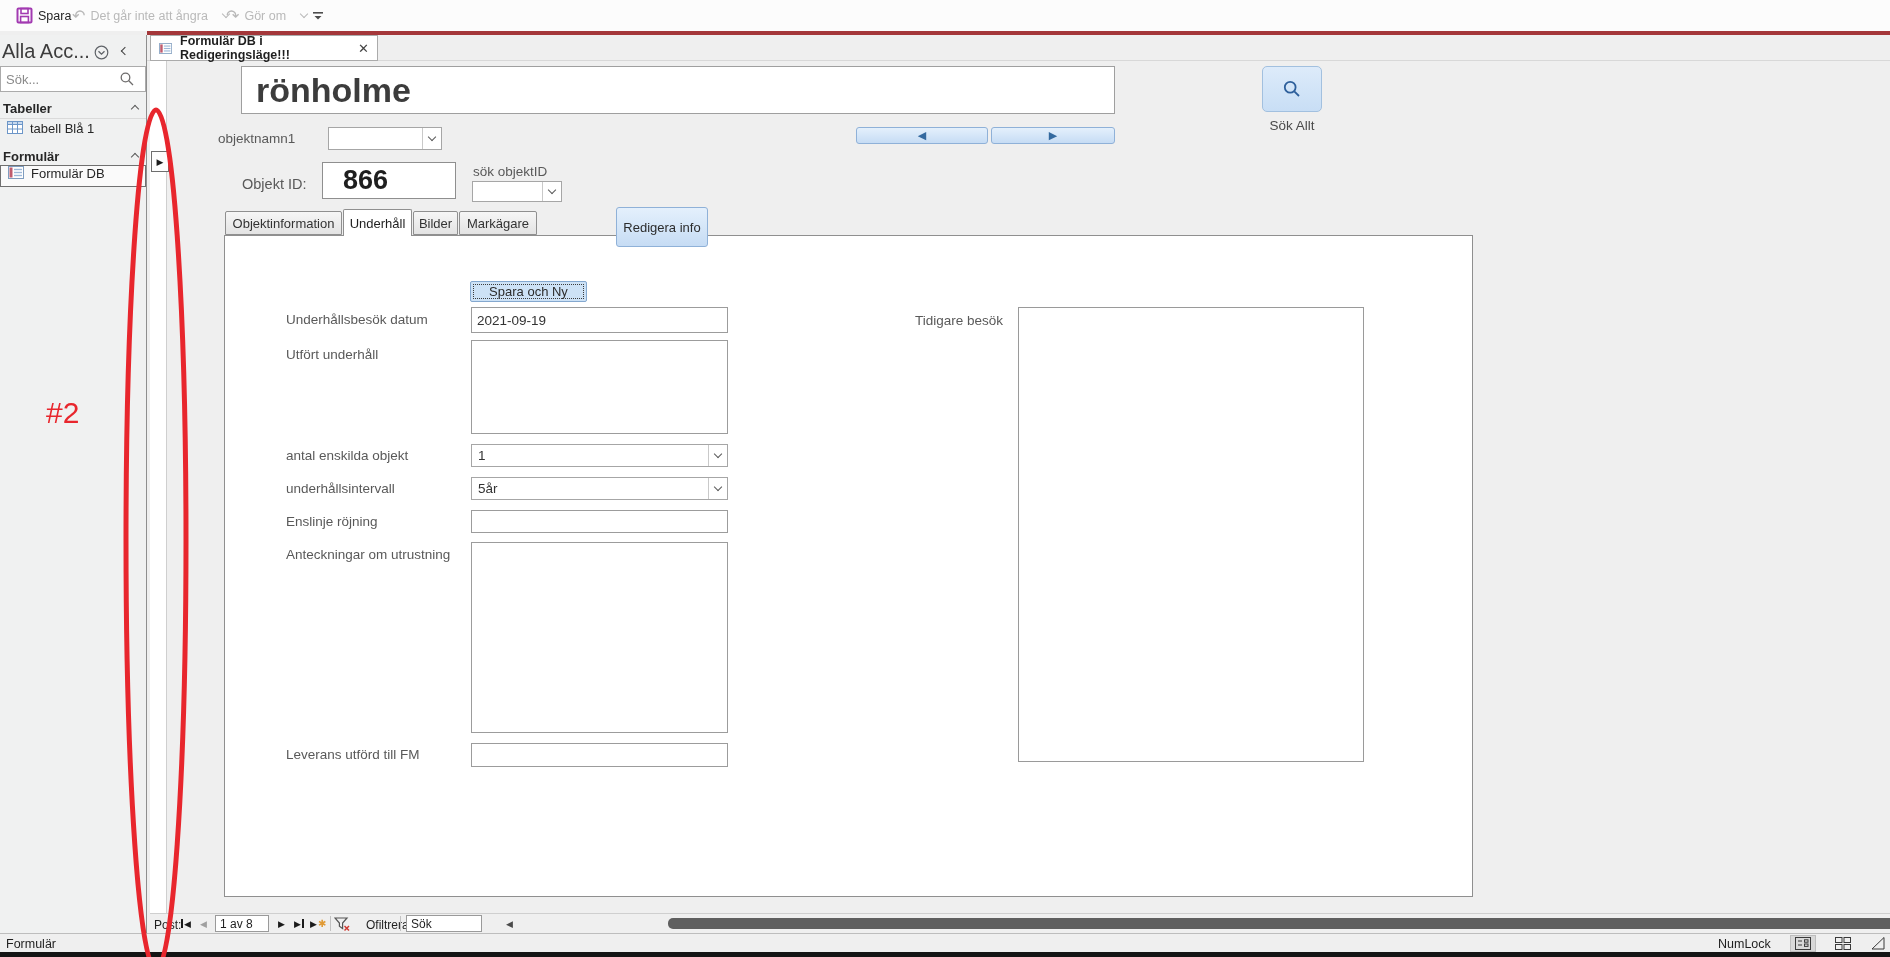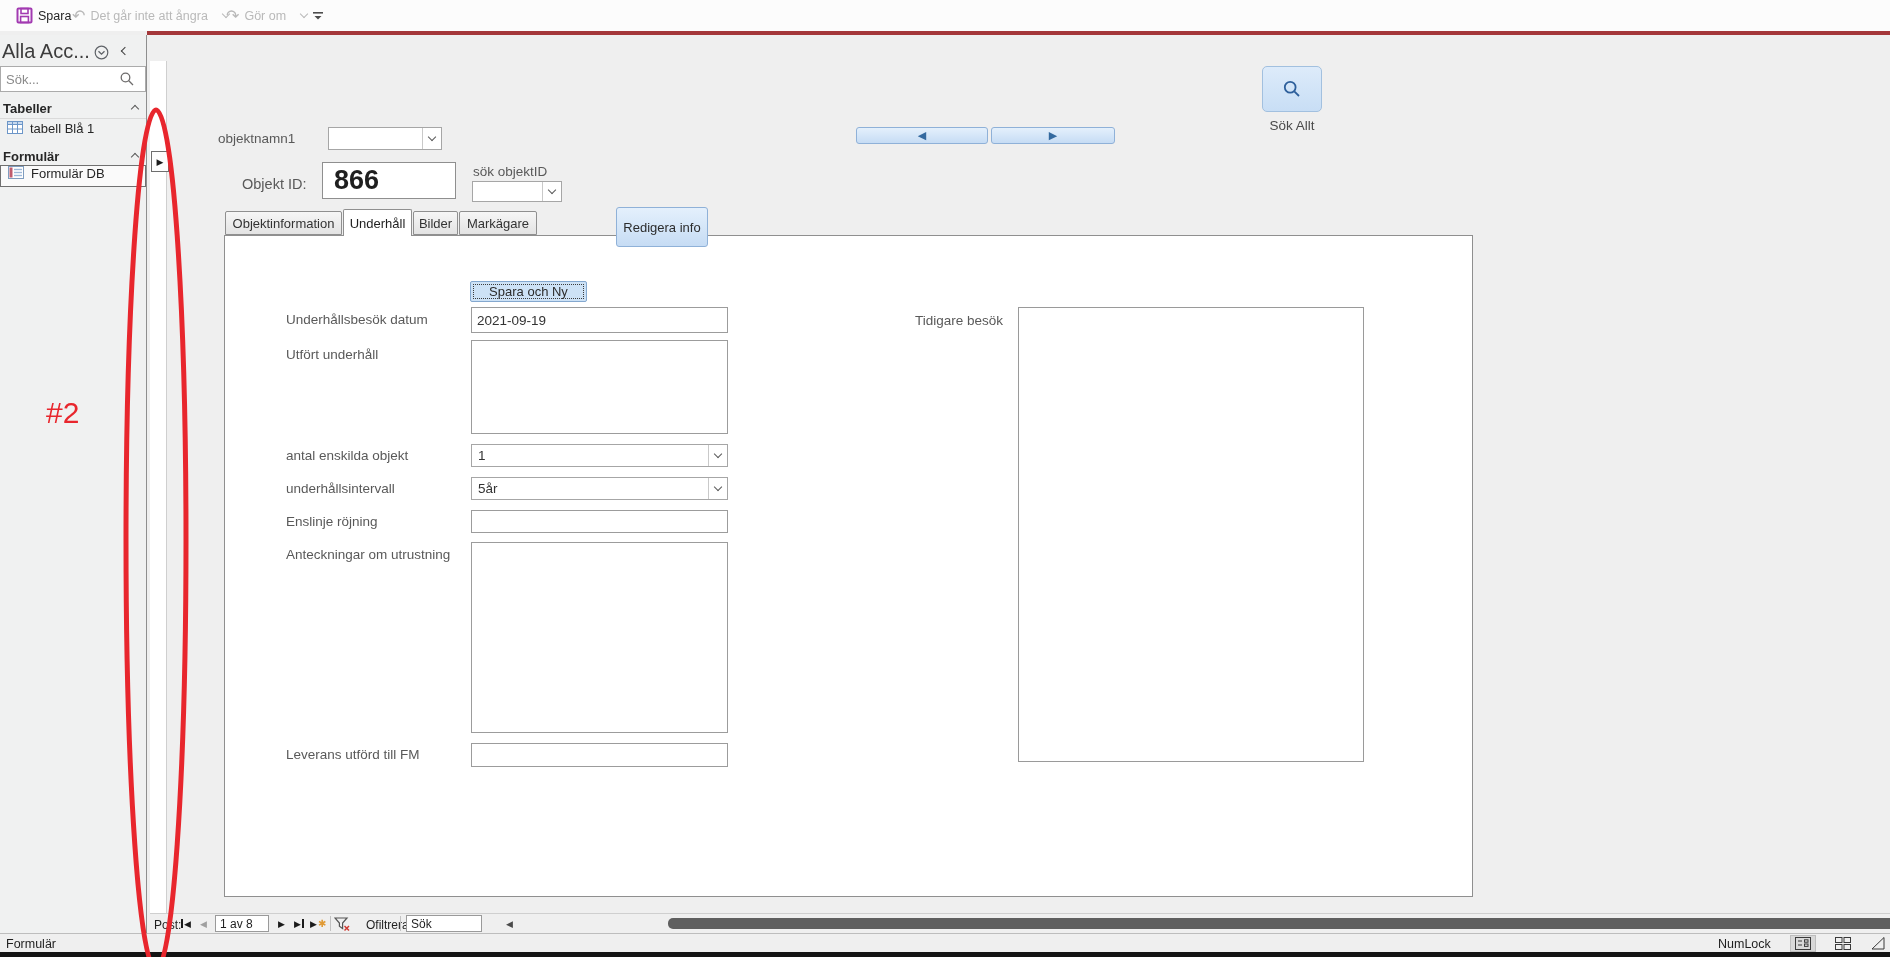--- a/index.html
+++ b/index.html
@@ -47,21 +47,21 @@
   .navarrow { color:#33699f; font-size:11px; line-height:1; }
 
   .search-all-btn { position:absolute; left:1262px; top:66px; width:60px; height:46px; border-radius:5px; background:linear-gradient(#ddebfa,#c8def5); border:1px solid #a2c0df; display:flex; align-items:center; justify-content:center; }
   .search-all-label { position:absolute; left:1238px; top:118px; width:108px; text-align:center; font-size:13.5px; color:#4a4a4a; }
 
   .field-label { position:absolute; font-size:13.5px; color:#595959; white-space:nowrap; }
   .tb { position:absolute; background:#fff; border:1px solid #9c9c9c; font-family:inherit; font-size:13.5px; color:#333; padding:2px 5px; outline:none; }
   .combo { position:absolute; background:#fff; border:1px solid #a6a6a6; display:flex; align-items:center; justify-content:space-between; padding-left:6px; font-size:13.5px; color:#333; }
   .combo .arrowbox { width:19px; align-self:stretch; border-left:1px solid #c9c9c9; display:flex; align-items:center; justify-content:center; background:#fff; }
 
-  .objid-box { position:absolute; left:322px; top:162px; width:134px; height:37px; background:#fff; border:1px solid #8f8f8f; font-size:27px; font-weight:bold; color:#1f1f1f; line-height:35px; padding-left:11px; }
+  .objid-box { position:absolute; left:322px; top:162px; width:134px; height:37px; background:#fff; border:1px solid #8f8f8f; font-size:27px; font-weight:bold; color:#1f1f1f; line-height:35px; padding-left:20px; }
 
   
   .acc-tab { position:absolute; height:24px; top:211px; background:linear-gradient(#f6f6f6,#e3e3e3); border:1px solid #8f8f8f; border-radius:2px 2px 0 0; display:flex; align-items:center; justify-content:center; font-size:13px; color:#333; z-index:1; }
   .acc-tab.active { top:209px; height:27px; background:#fff; border-bottom:none; z-index:3; color:#1f1f1f; }
   .tab-page { position:absolute; left:224px; top:235px; width:1249px; height:662px; background:#fff; border:1px solid #8f8f8f; z-index:2; }
 
   .save-new-btn { position:absolute; left:470px; top:281px; width:117px; height:21px; background:#cde2f6; border:1px solid #84a8cf; border-radius:2px; outline:1px dotted #3c3c3c; outline-offset:-4px; font-size:13px; color:#2b2b2b; display:flex; align-items:center; justify-content:center; z-index:4; }
   .edit-info-btn { position:absolute; left:616px; top:207px; width:92px; height:40px; z-index:4; }
 
   .bigbox { position:absolute; background:#fff; border:1px solid #9a9a9a; }
@@ -159,26 +159,40 @@
         <rect x="0.5" y="0.5" width="15" height="12" fill="#fff" stroke="#7f9dbf"></rect>
         <rect x="1.5" y="1.5" width="3" height="10" fill="#c05c6e"></rect>
         <line x1="6" y1="3.5" x2="14" y2="3.5" stroke="#9db8d8" stroke-width="1.4"></line>
         <line x1="6" y1="6.5" x2="14" y2="6.5" stroke="#9db8d8" stroke-width="1.4"></line>
         <line x1="6" y1="9.5" x2="14" y2="9.5" stroke="#9db8d8" stroke-width="1.4"></line>
       </svg>
       <span>Formulär DB</span>
     </div>
   </div>
 
+  <div class="tabstrip">
+    <div class="doc-tab">
+      <svg width="16" height="13" viewBox="0 0 16 13">
+        <rect x="0.5" y="0.5" width="15" height="12" fill="#fff" stroke="#7f9dbf"></rect>
+        <rect x="1.5" y="1.5" width="3" height="10" fill="#c05c6e"></rect>
+        <line x1="6" y1="3.5" x2="14" y2="3.5" stroke="#9db8d8" stroke-width="1.4"></line>
+        <line x1="6" y1="6.5" x2="14" y2="6.5" stroke="#9db8d8" stroke-width="1.4"></line>
+        <line x1="6" y1="9.5" x2="14" y2="9.5" stroke="#9db8d8" stroke-width="1.4"></line>
+      </svg>
+      <span>Formulär DB i Redigeringsläge!!!</span>
+      <span class="close">✕</span>
+    </div>
+  </div>
 
   <div class="selector-strip"></div>
   <div class="expand-box">
     <span>▶</span>
   </div>
 
+  <div class="form-title-box">rönholme</div>
 
   <div class="bluebtn abs" style="left:856px;top:127px;width:132px;height:17px;">
     <span class="navarrow">◀</span>
   </div>
   <div class="bluebtn abs" style="left:991px;top:127px;width:124px;height:17px;">
     <span class="navarrow">▶</span>
   </div>
 
   <div class="search-all-btn">
     <svg width="20" height="20" viewBox="0 0 20 20">

